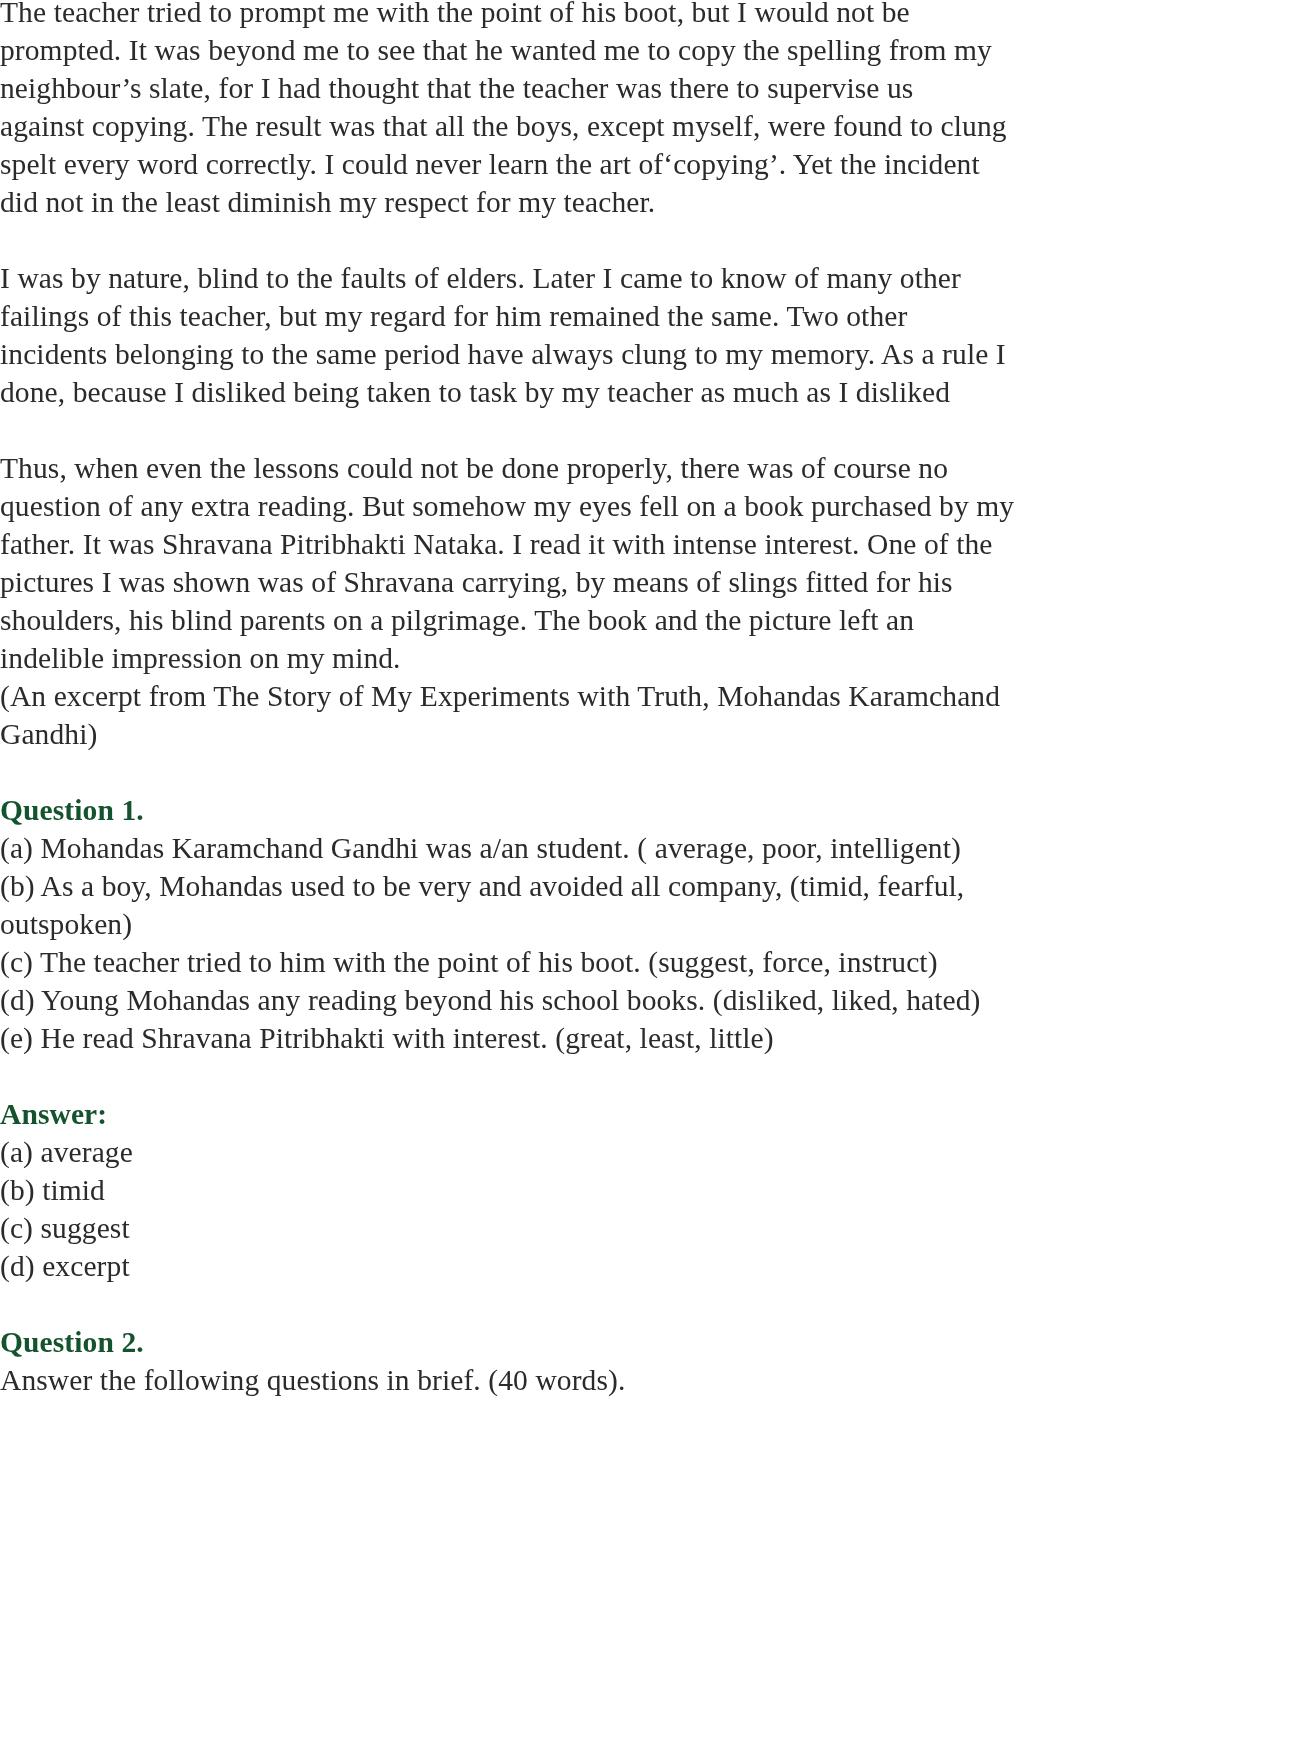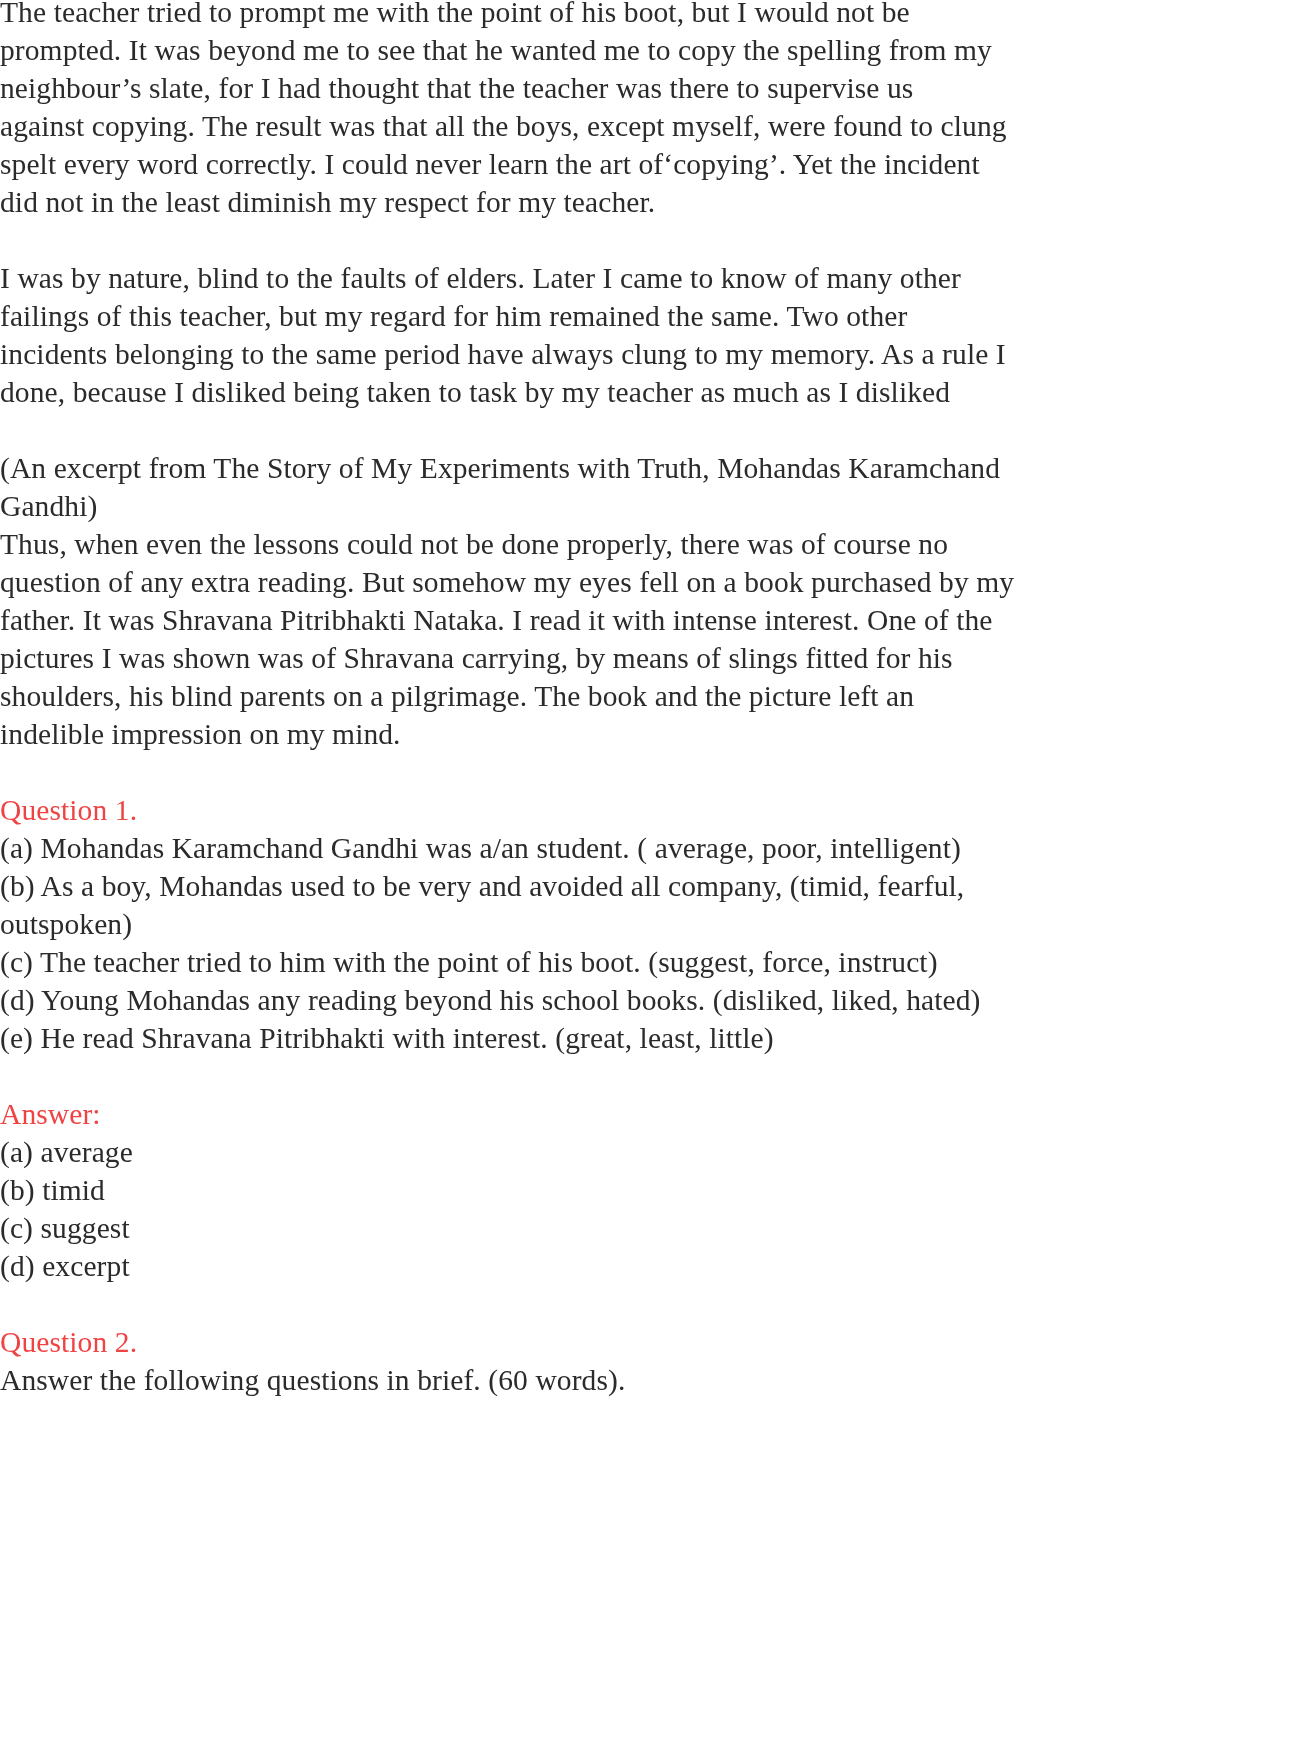--- a/index.html
+++ b/index.html
@@ -32,22 +32,22 @@
     .para {
       margin: 0;
     }
     .gap {
       height: 38px;
     }
     .gap-lg {
       height: 38px;
     }
     .heading {
-      font-weight: normal;
-      color: #ef4444;
+      font-weight: bold;
+      color: #14532d;
     }
   </style>
 </head>
 <body>
 
 <div class="page">
 
   <div class="para">
     <span class="line">The teacher tried to prompt me with the point of his boot, but I would not be</span>
     <span class="line">prompted. It was beyond me to see that he wanted me to copy the spelling from my</span>
@@ -62,30 +62,30 @@
   <div class="para">
     <span class="line">I was by nature, blind to the faults of elders. Later I came to know of many other</span>
     <span class="line">failings of this teacher, but my regard for him remained the same. Two other</span>
     <span class="line">incidents belonging to the same period have always clung to my memory. As a rule I</span>
     <span class="line">done, because I disliked being taken to task by my teacher as much as I disliked</span>
   </div>
 
   <div class="gap"></div>
 
   <div class="para">
-    <span class="line">(An excerpt from The Story of My Experiments with Truth, Mohandas Karamchand</span>
-    <span class="line">Gandhi)</span>
-  </div>
-  <div class="para">
     <span class="line">Thus, when even the lessons could not be done properly, there was of course no</span>
     <span class="line">question of any extra reading. But somehow my eyes fell on a book purchased by my</span>
     <span class="line">father. It was Shravana Pitribhakti Nataka. I read it with intense interest. One of the</span>
     <span class="line">pictures I was shown was of Shravana carrying, by means of slings fitted for his</span>
     <span class="line">shoulders, his blind parents on a pilgrimage. The book and the picture left an</span>
     <span class="line">indelible impression on my mind.</span>
+  </div>
+  <div class="para">
+    <span class="line">(An excerpt from The Story of My Experiments with Truth, Mohandas Karamchand</span>
+    <span class="line">Gandhi)</span>
   </div>
 
   <div class="gap-lg"></div>
 
   <div class="para">
     <span class="line heading">Question 1.</span>
     <span class="line">(a) Mohandas Karamchand Gandhi was a/an student. ( average, poor, intelligent)</span>
     <span class="line">(b) As a boy, Mohandas used to be very and avoided all company, (timid, fearful,</span>
     <span class="line">outspoken)</span>
     <span class="line">(c) The teacher tried to him with the point of his boot. (suggest, force, instruct)</span>
@@ -100,16 +100,16 @@
     <span class="line">(a) average</span>
     <span class="line">(b) timid</span>
     <span class="line">(c) suggest</span>
     <span class="line">(d) excerpt</span>
   </div>
 
   <div class="gap"></div>
 
   <div class="para">
     <span class="line heading">Question 2.</span>
-    <span class="line">Answer the following questions in brief. (60 words).</span>
+    <span class="line">Answer the following questions in brief. (40 words).</span>
   </div>
 
 </div>
 
 </body></html>

